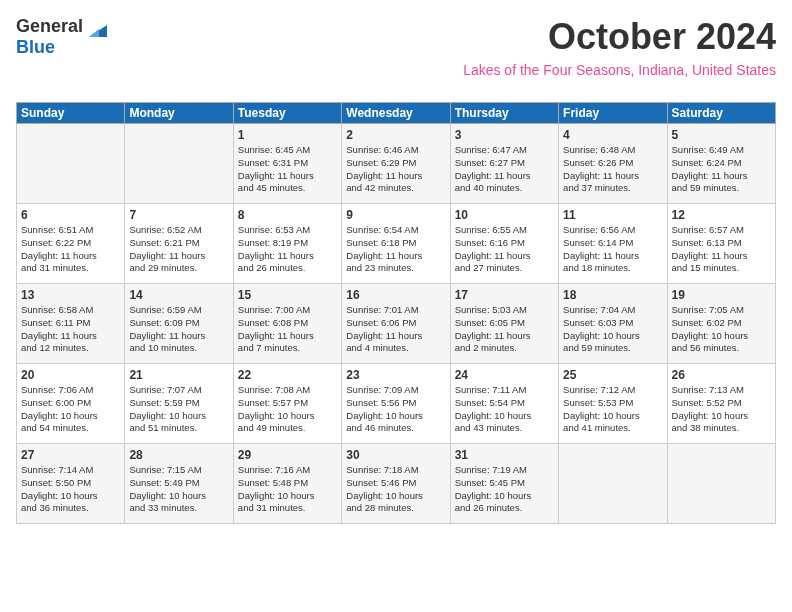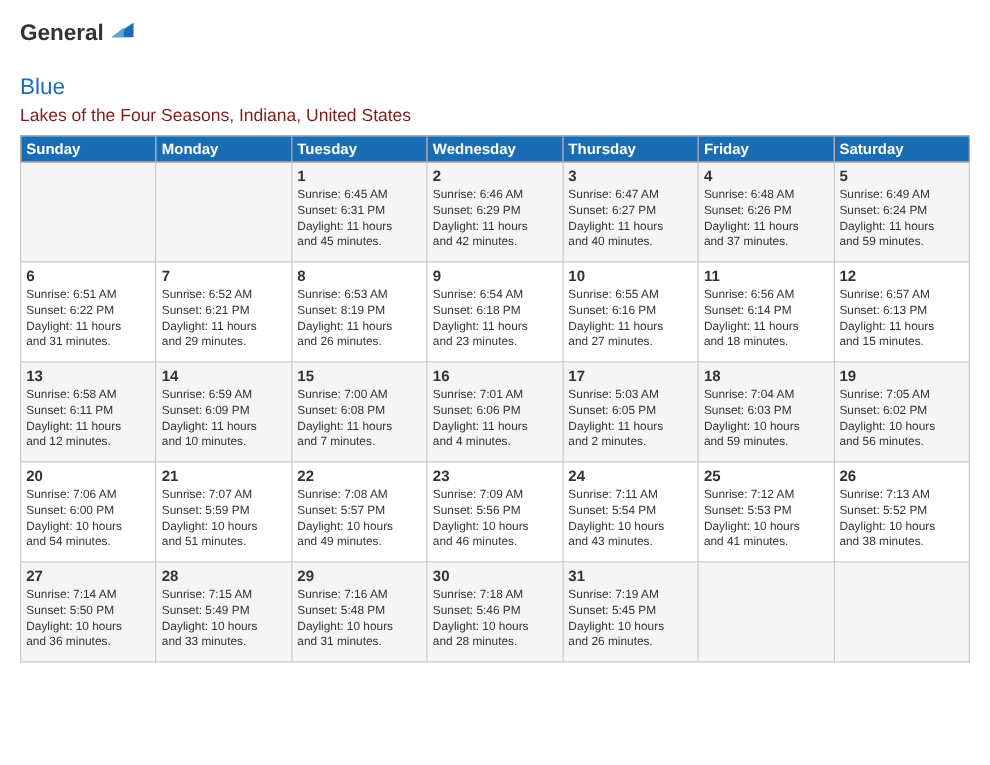--- a/index.html
+++ b/index.html
@@ -21,24 +21,24 @@
       flex-direction: column;
       align-items: flex-start;
     }
     .month-title {
       font-size: 36px;
       font-weight: bold;
       color: #333;
       text-align: right;
     }
     .subtitle {
-      text-align: left;
+      text-align: right;
       font-size: 14px;
-      color: #7f1d1d;
-      margin-bottom: 8px;
+      color: #ec4899;
+      margin-bottom: 24px;
     }
     table {
       width: 100%;
       border-collapse: collapse;
       table-layout: fixed;
     }
     thead tr th {
       background-color: #1a6db5;
       color: #fff;
       font-size: 12px;
@@ -69,29 +69,30 @@
       font-size: 9.5px;
       line-height: 1.35;
       color: #333;
     }
   </style>
 </head>
 <body>
 
 <div class="header-area">
   <div class="logo">
-    <div style="display:flex;align-items:flex-start;">
+    <div style="display:flex;align-items:flex-end;">
       <span style="font-size:18px;font-weight:bold;color:#333;">General</span>
       <svg width="22" height="16" viewBox="0 0 22 16" style="margin-left:2px;margin-top:-2px;">
         <polygon points="4,16 22,4 22,16" fill="#1a6db5"></polygon>
         <polygon points="4,16 14,8 14,16" fill="#5ba3d9"></polygon>
       </svg>
     </div>
-    <span style="font-size:18px;font-weight:normal;color:#1a6db5;margin-top:22px;">Blue</span>
+    <span style="font-size:18px;font-weight:bold;color:#1a6db5;">Blue</span>
   </div>
+  <div class="month-title">October 2024</div>
 </div>
 
 <div class="subtitle">Lakes of the Four Seasons, Indiana, United States</div>
 
 <table>
   <thead>
     <tr id="days-header">
         <th>Sunday</th>
         <th>Monday</th>
         <th>Tuesday</th>

